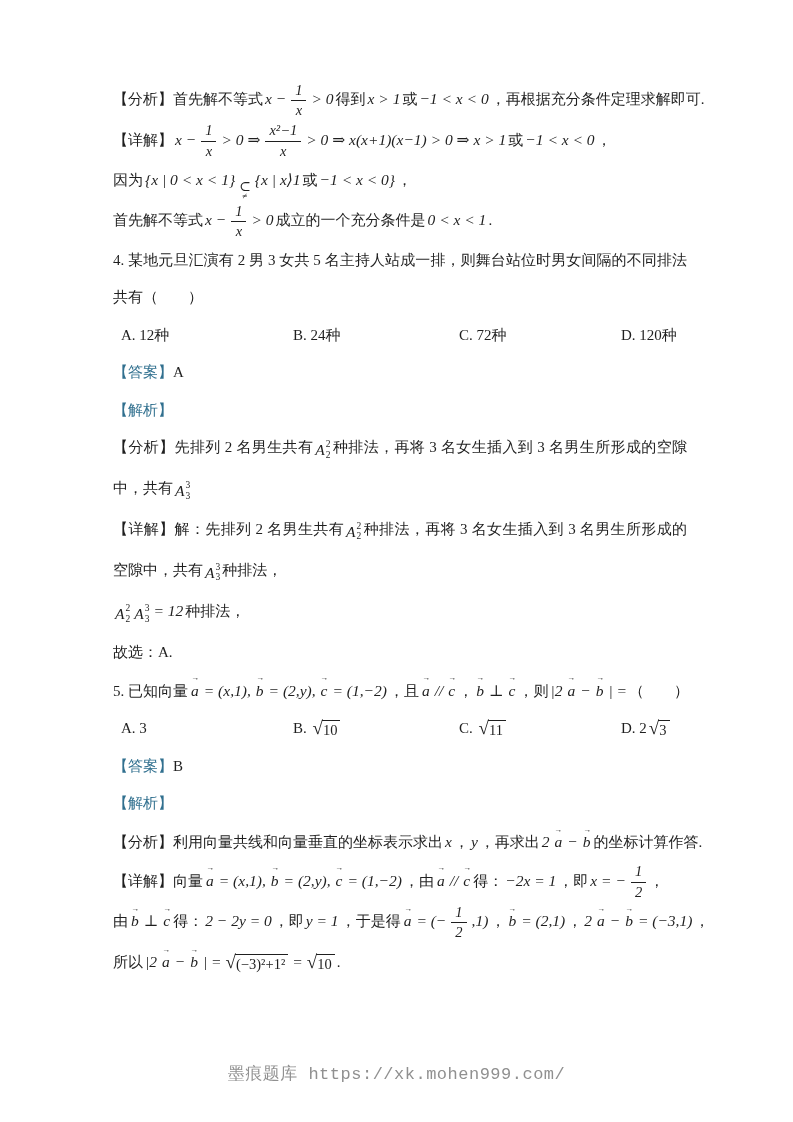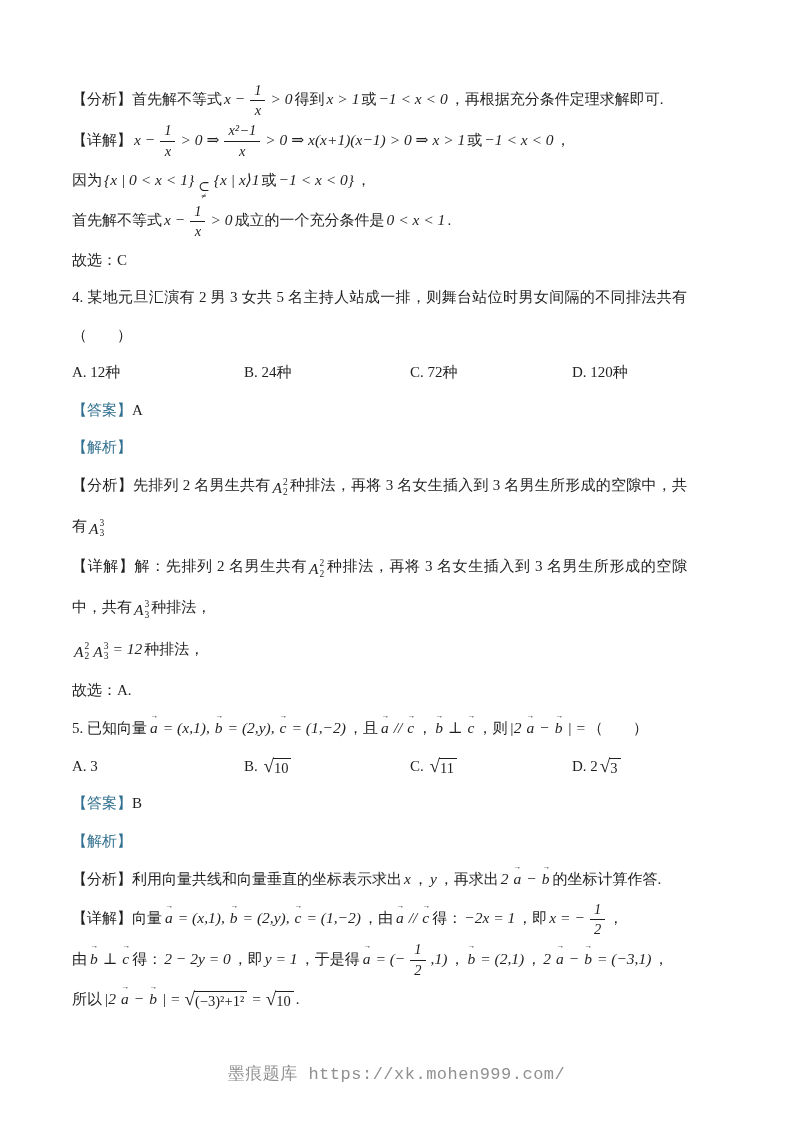--- a/index.html
+++ b/index.html
@@ -4,21 +4,21 @@
 <style>
   * { box-sizing: border-box; margin: 0; padding: 0; }
   html, body { width: 793px; height: 1122px; }
   body {
     background: #ffffff;
     color: #1f1f1f;
     font-family: "Liberation Serif", "DejaVu Serif", serif;
     position: relative;
     overflow: hidden;
   }
-  .page { padding: 80px 106px 0 72px; }
+  .page { padding: 80px 106px 0 113px; }
 
   .line {
     font-size: 15px;
     line-height: 2.5;
     min-height: 37px;
   }
   .line.nowrap { white-space: nowrap; }
   .line.wrap   { text-align: justify; }
 
   .seg-text { font-family: "Liberation Serif", "DejaVu Serif", serif; }
@@ -112,21 +112,21 @@
     margin: 0 2px;
   }
   .stack .stack-top { font-size: 14px; }
   .stack .stack-bot { font-size: 9px; margin-top: -2px; }
 
   
   .line.options {
     display: grid;
     grid-template-columns: 172px 166px 162px 1fr;
   }
-  .option { white-space: nowrap; }
+  .option { white-space: nowrap; margin-left: 8px; }
 
   .footer {
     position: absolute;
     top: 1062px;
     left: 0;
     right: 0;
     text-align: center;
     font-family: Liberation Mono, monospace;
     font-size: 17px;
     color: #909090;
@@ -138,21 +138,20 @@
 
 <div class="page">
   <div>
       <div class="line nowrap"><span class="seg-label">【分析】</span><span class="seg-text">首先解不等式</span><span class="seg-math">x −</span><span class="frac"><span class="num">1</span><span class="den">x</span></span><span class="seg-math">&gt; 0</span><span class="seg-text">得到</span><span class="seg-math">x &gt; 1</span><span class="seg-text">或</span><span class="seg-math">−1 &lt; x &lt; 0</span><span class="seg-text">，再根据充分条件定理求解即可.</span></div>
       <div class="line nowrap"><span class="seg-label">【详解】</span><span class="seg-math">x −</span><span class="frac"><span class="num">1</span><span class="den">x</span></span><span class="seg-math">&gt; 0 ⇒</span><span class="frac"><span class="num">x²−1</span><span class="den">x</span></span><span class="seg-math">&gt; 0 ⇒ x(x+1)(x−1) &gt; 0 ⇒ x &gt; 1</span><span class="seg-text">或</span><span class="seg-math">−1 &lt; x &lt; 0</span><span class="seg-text">，</span></div>
       <div class="line nowrap"><span class="seg-text">因为</span><span class="seg-math">{x | 0 &lt; x &lt; 1}</span><span class="stack">
           <span class="stack-top">⊂</span>
           <span class="stack-bot">≠</span>
         </span><span class="seg-math">{x | x⟩1</span><span class="seg-text">或</span><span class="seg-math">−1 &lt; x &lt; 0}</span><span class="seg-text">，</span></div>
       <div class="line nowrap"><span class="seg-text">首先解不等式</span><span class="seg-math">x −</span><span class="frac"><span class="num">1</span><span class="den">x</span></span><span class="seg-math">&gt; 0</span><span class="seg-text">成立的一个充分条件是</span><span class="seg-math">0 &lt; x &lt; 1</span><span class="seg-text">.</span></div>
-      <div class="line"><span class="seg-text">故选：C</span></div>
       <div class="line wrap"><span class="seg-text">4. 某地元旦汇演有 2 男 3 女共 5 名主持人站成一排，则舞台站位时男女间隔的不同排法共有（　　）</span></div>
       <div class="line options">
         <span class="option"><span class="seg-text">A. 12种</span></span>
         <span class="option"><span class="seg-text">B. 24种</span></span>
         <span class="option"><span class="seg-text">C. 72种</span></span>
         <span class="option"><span class="seg-text">D. 120种</span></span>
       </div>
       <div class="line"><span class="seg-label blue">【答案】</span><span class="seg-text">A</span></div>
       <div class="line"><span class="seg-label blue">【解析】</span></div>
       <div class="line wrap"><span class="seg-label">【分析】</span><span class="seg-text">先排列 2 名男生共有</span><span class="supsub">

